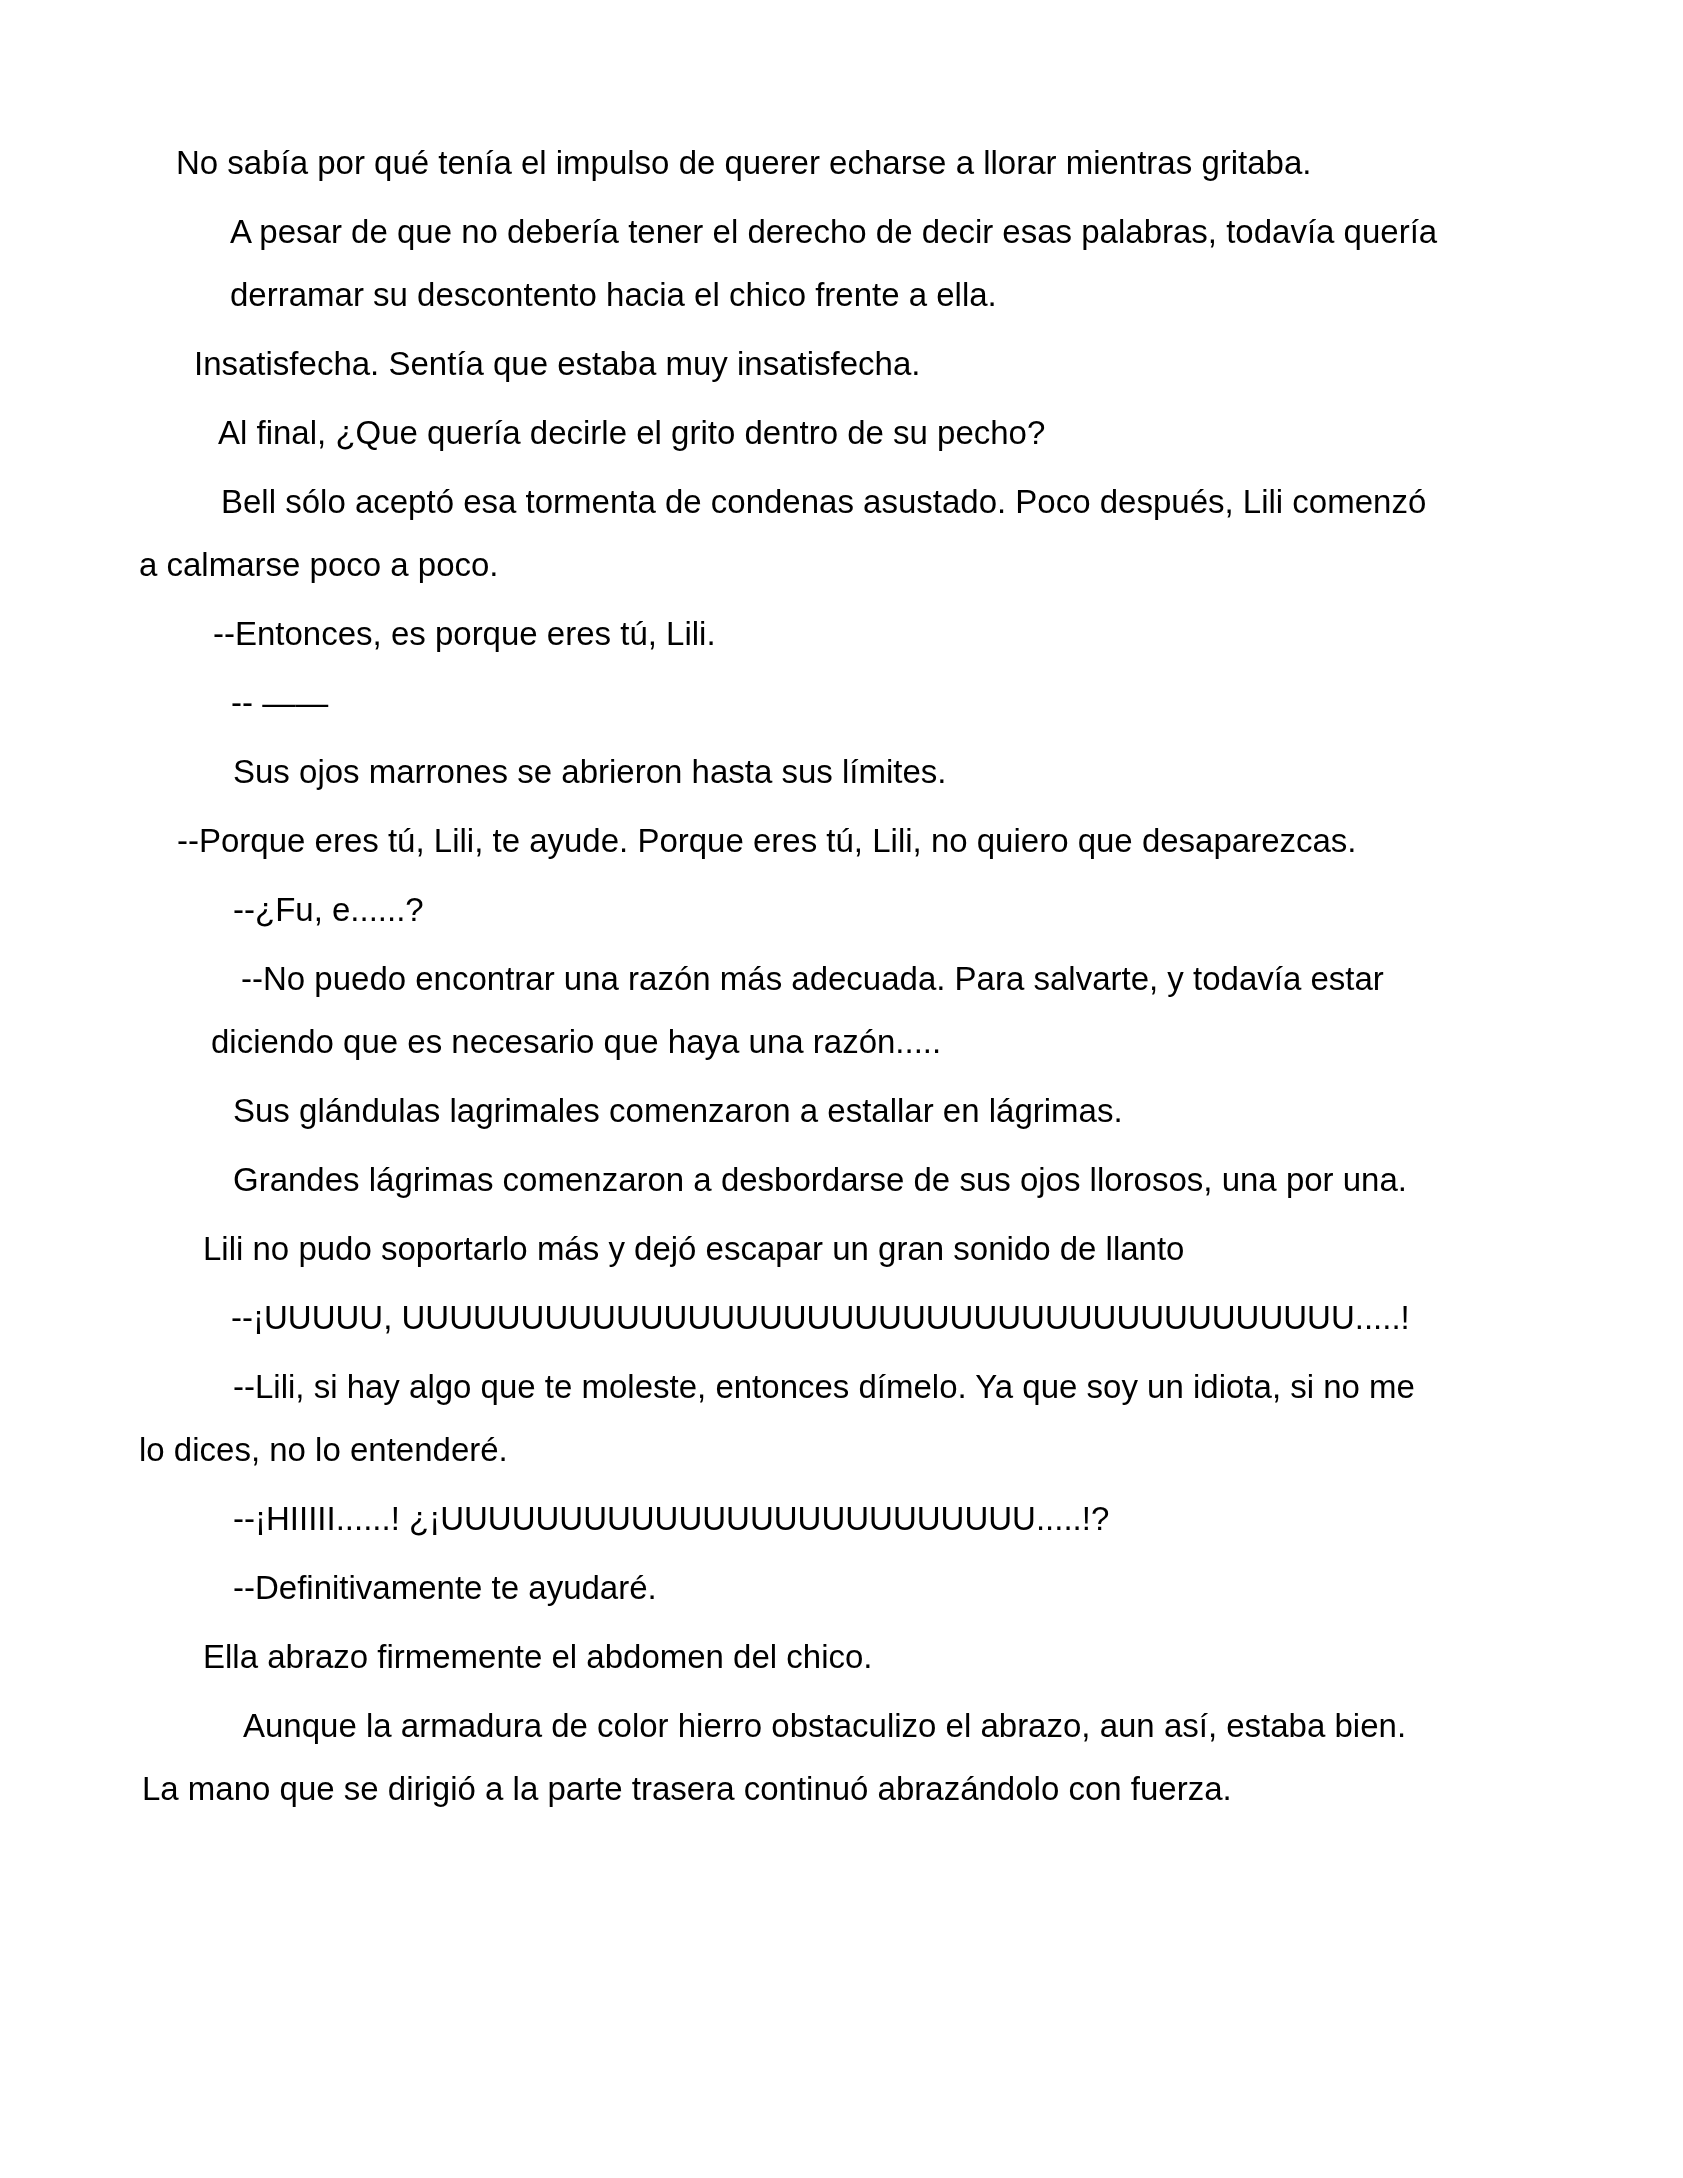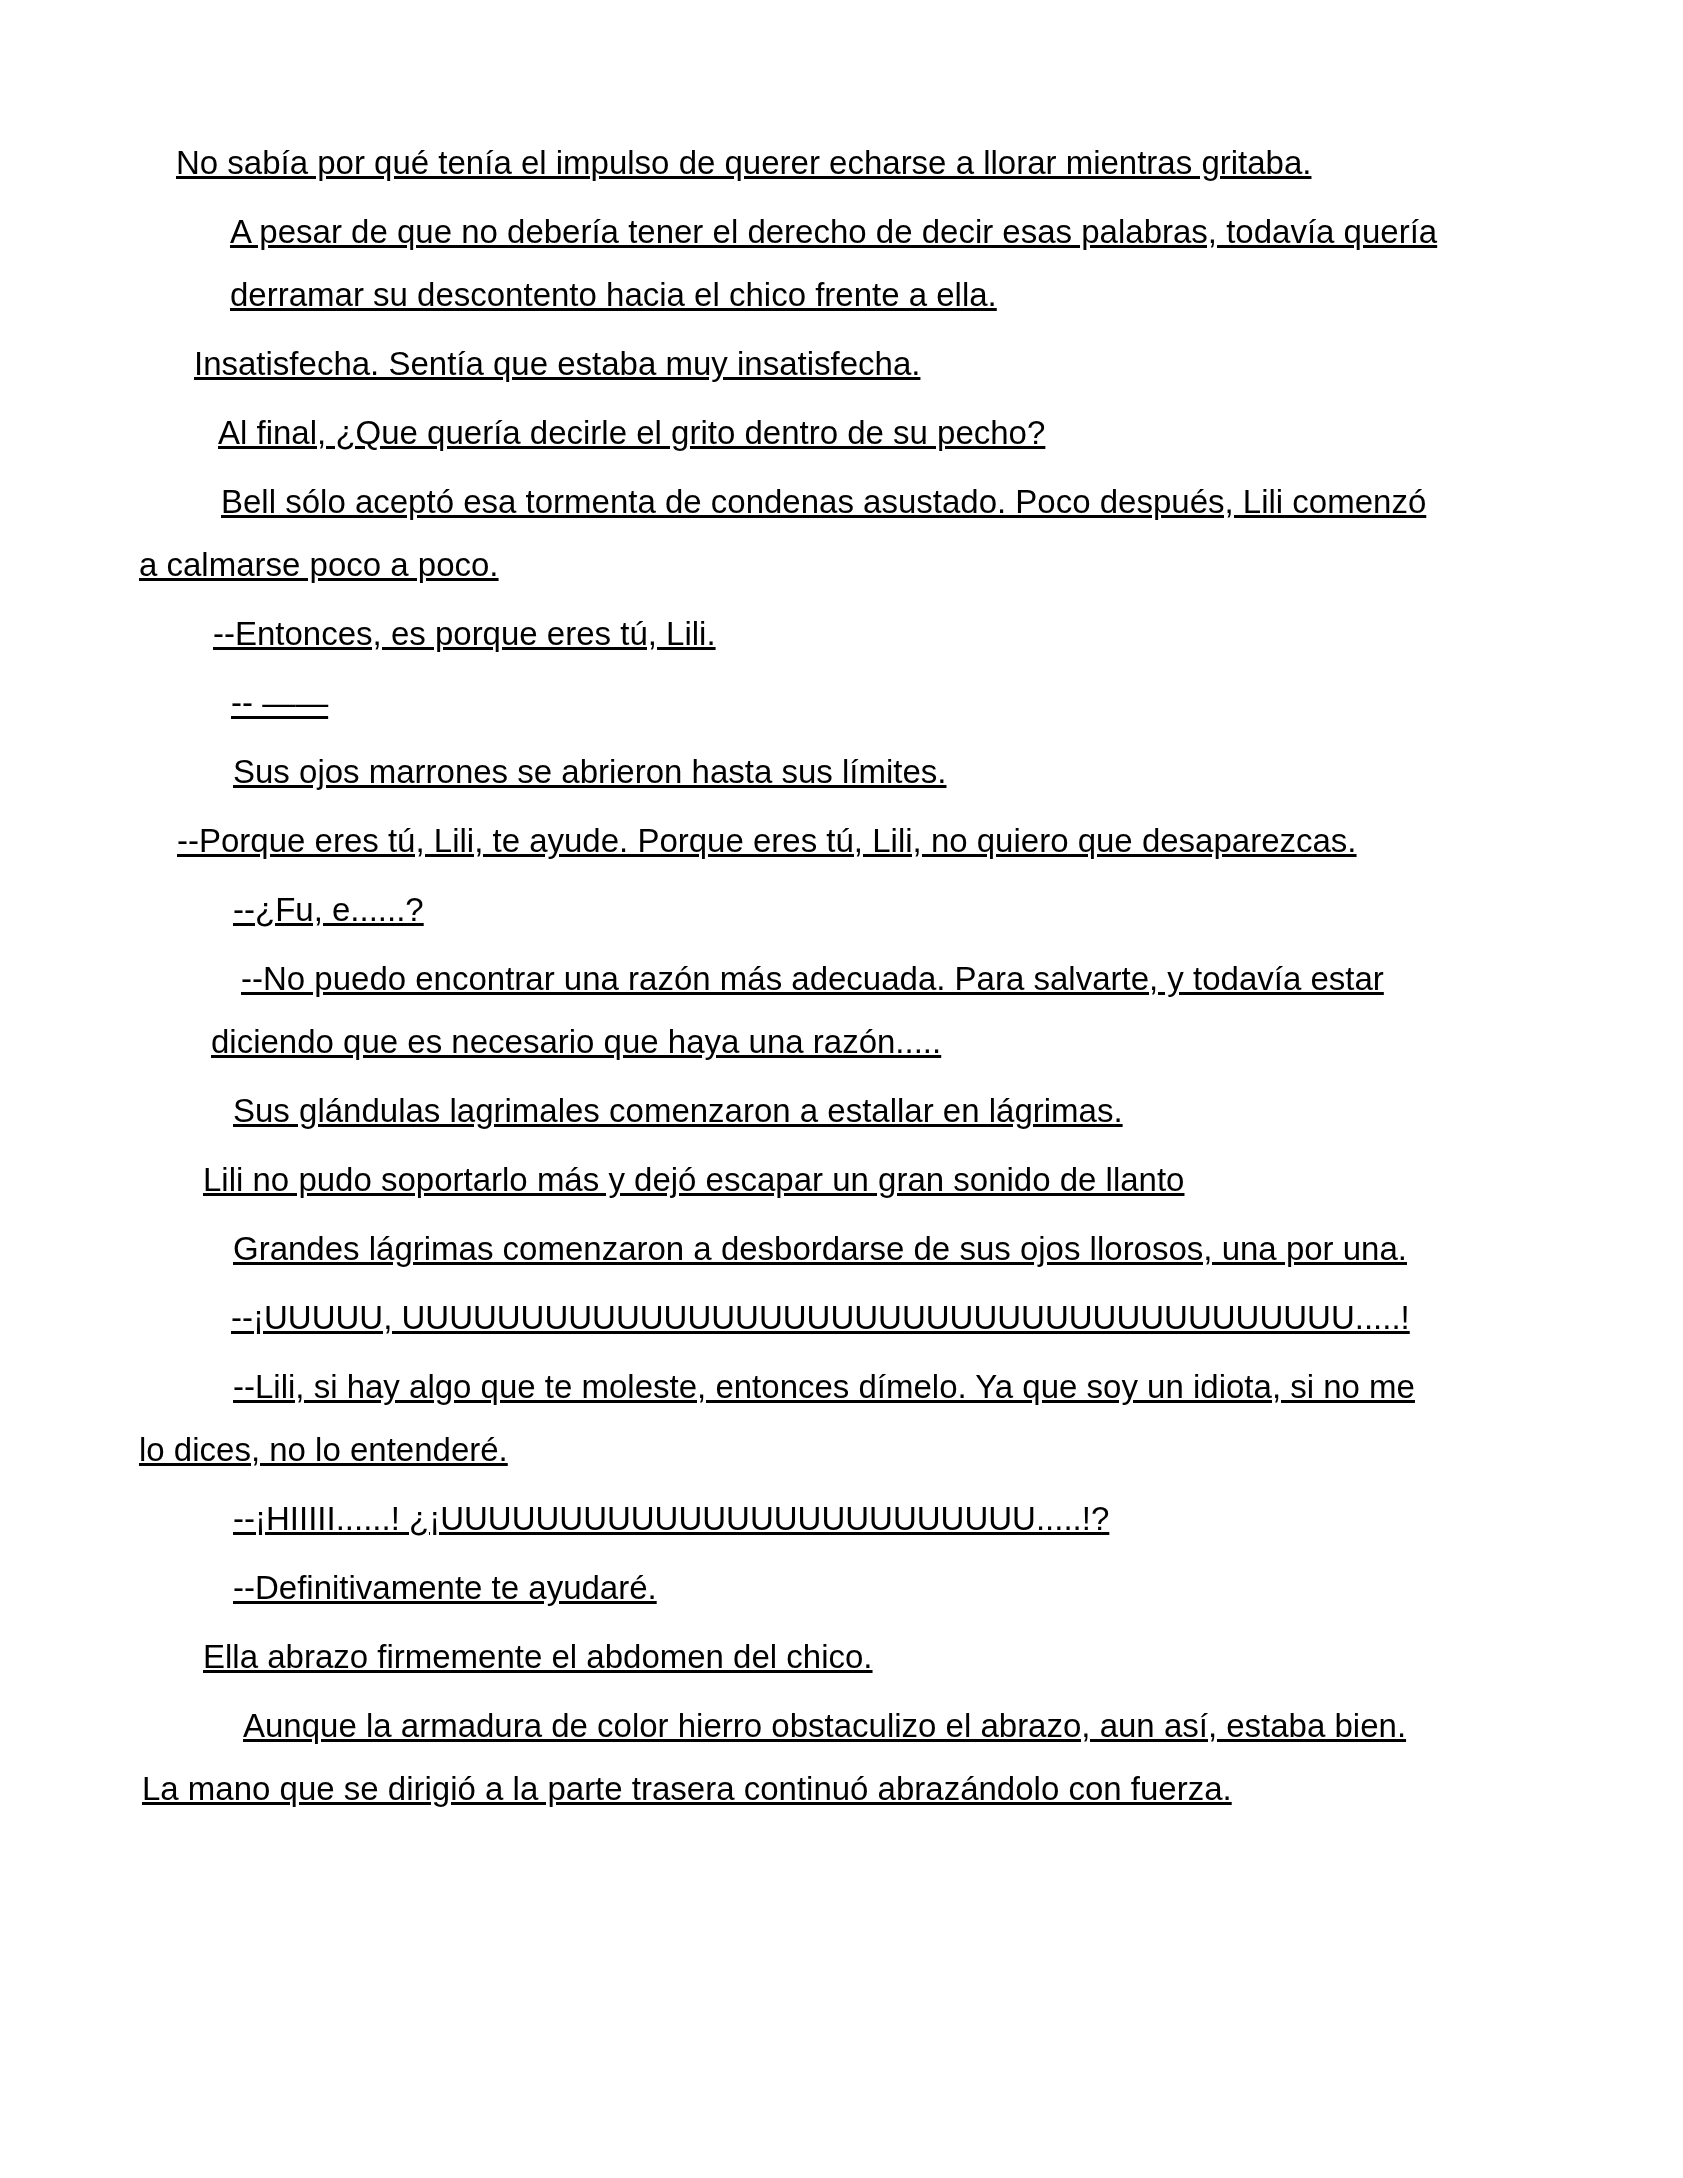--- a/index.html
+++ b/index.html
@@ -15,41 +15,40 @@
     overflow: hidden;
     padding: 131px 238px 0 139px;
     font-family: "Liberation Sans", sans-serif;
   }
   .page p {
     margin: 0 0 6px 0;
     font-size: 33px;
     line-height: 63px;
     color: #000000;
     word-wrap: normal;
-    text-decoration: underline;
   }
 </style>
 </head>
 <body>
 
 <div class="page" id="doc-page" style="background: rgb(255, 255, 255); color: rgb(0, 0, 0);">
     <p style="text-indent: 37px;">No sabía por qué tenía el impulso de querer echarse a llorar mientras gritaba.</p>
     <p style="margin-left: 91px;">A pesar de que no debería tener el derecho de decir esas palabras, todavía quería derramar su descontento hacia el chico frente a ella.</p>
     <p style="text-indent: 55px;">Insatisfecha. Sentía que estaba muy insatisfecha.</p>
     <p style="text-indent: 79px;">Al final, ¿Que quería decirle el grito dentro de su pecho?</p>
     <p style="text-indent: 82px;">Bell sólo aceptó esa tormenta de condenas asustado. Poco después, Lili comenzó a calmarse poco a poco.</p>
     <p style="text-indent: 74px;">--Entonces, es porque eres tú, Lili.</p>
     <p style="text-indent: 92px;">-- ——</p>
     <p style="text-indent: 94px;">Sus ojos marrones se abrieron hasta sus límites.</p>
     <p style="text-indent: 38px;">--Porque eres tú, Lili, te ayude. Porque eres tú, Lili, no quiero que desaparezcas.</p>
     <p style="text-indent: 94px;">--¿Fu, e......?</p>
     <p style="margin-left: 72px; text-indent: 30px;">--No puedo encontrar una razón más adecuada. Para salvarte, y todavía estar diciendo que es necesario que haya una razón.....</p>
     <p style="text-indent: 94px;">Sus glándulas lagrimales comenzaron a estallar en lágrimas.</p>
+    <p style="text-indent: 94px;">Grandes lágrimas comenzaron a desbordarse de sus ojos llorosos, una por una.</p>
     <p style="text-indent: 64px;">Lili no pudo soportarlo más y dejó escapar un gran sonido de llanto</p>
-    <p style="text-indent: 94px;">Grandes lágrimas comenzaron a desbordarse de sus ojos llorosos, una por una.</p>
     <p style="text-indent: 92px;">--¡UUUUU, UUUUUUUUUUUUUUUUUUUUUUUUUUUUUUUUUUUUUUUU.....!</p>
     <p style="text-indent: 94px;">--Lili, si hay algo que te moleste, entonces dímelo. Ya que soy un idiota, si no me lo dices, no lo entenderé.</p>
     <p style="text-indent: 94px;">--¡HIIIII......! ¿¡UUUUUUUUUUUUUUUUUUUUUUUUU.....!?</p>
     <p style="text-indent: 94px;">--Definitivamente te ayudaré.</p>
     <p style="text-indent: 64px;">Ella abrazo firmemente el abdomen del chico.</p>
     <p style="margin-left: 3px; text-indent: 101px;">Aunque la armadura de color hierro obstaculizo el abrazo, aun así, estaba bien. La mano que se dirigió a la parte trasera continuó abrazándolo con fuerza.</p>
   </div>
 
 
 </body></html>

